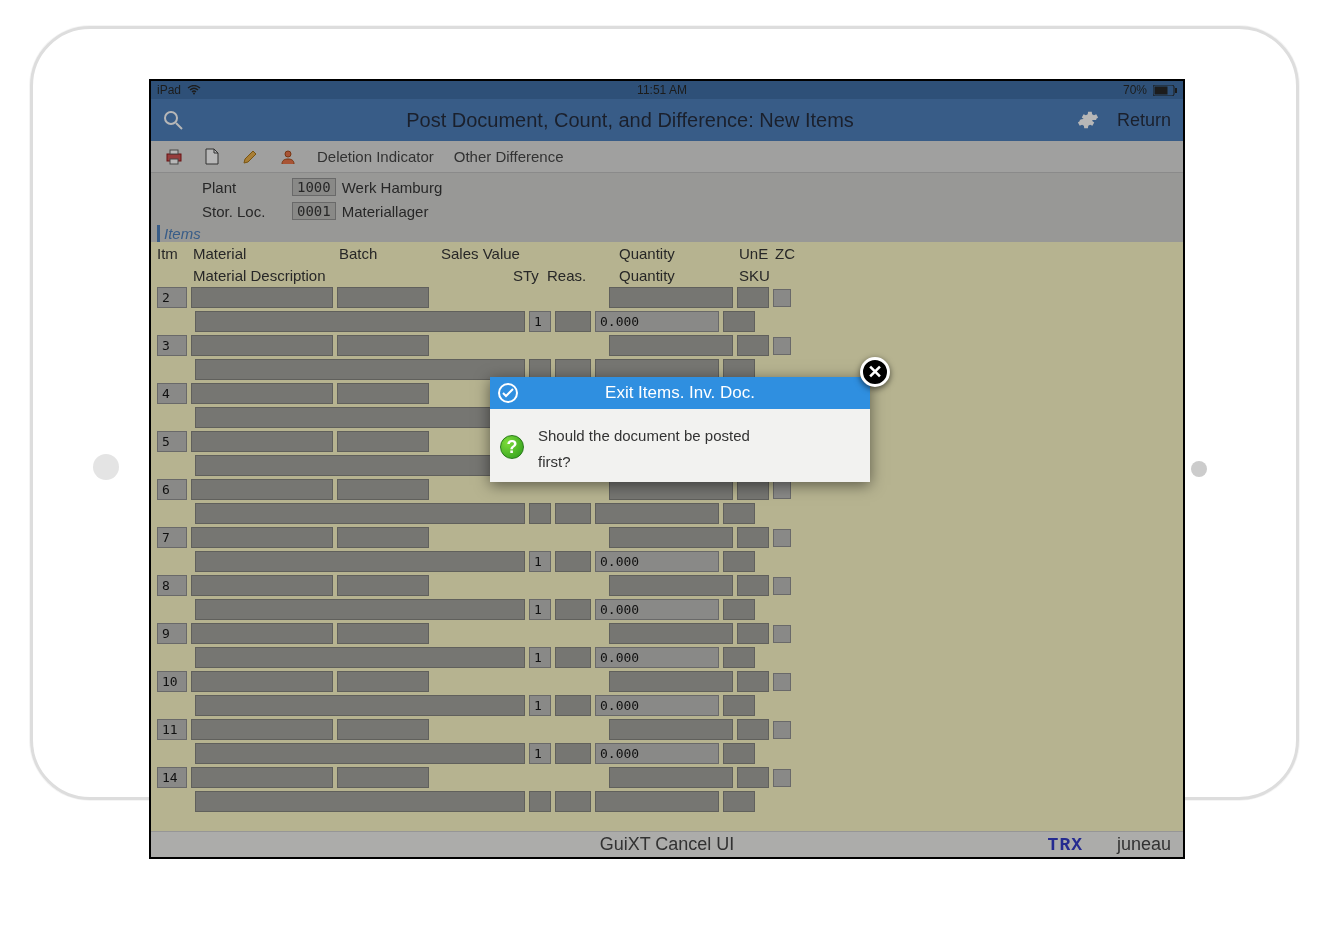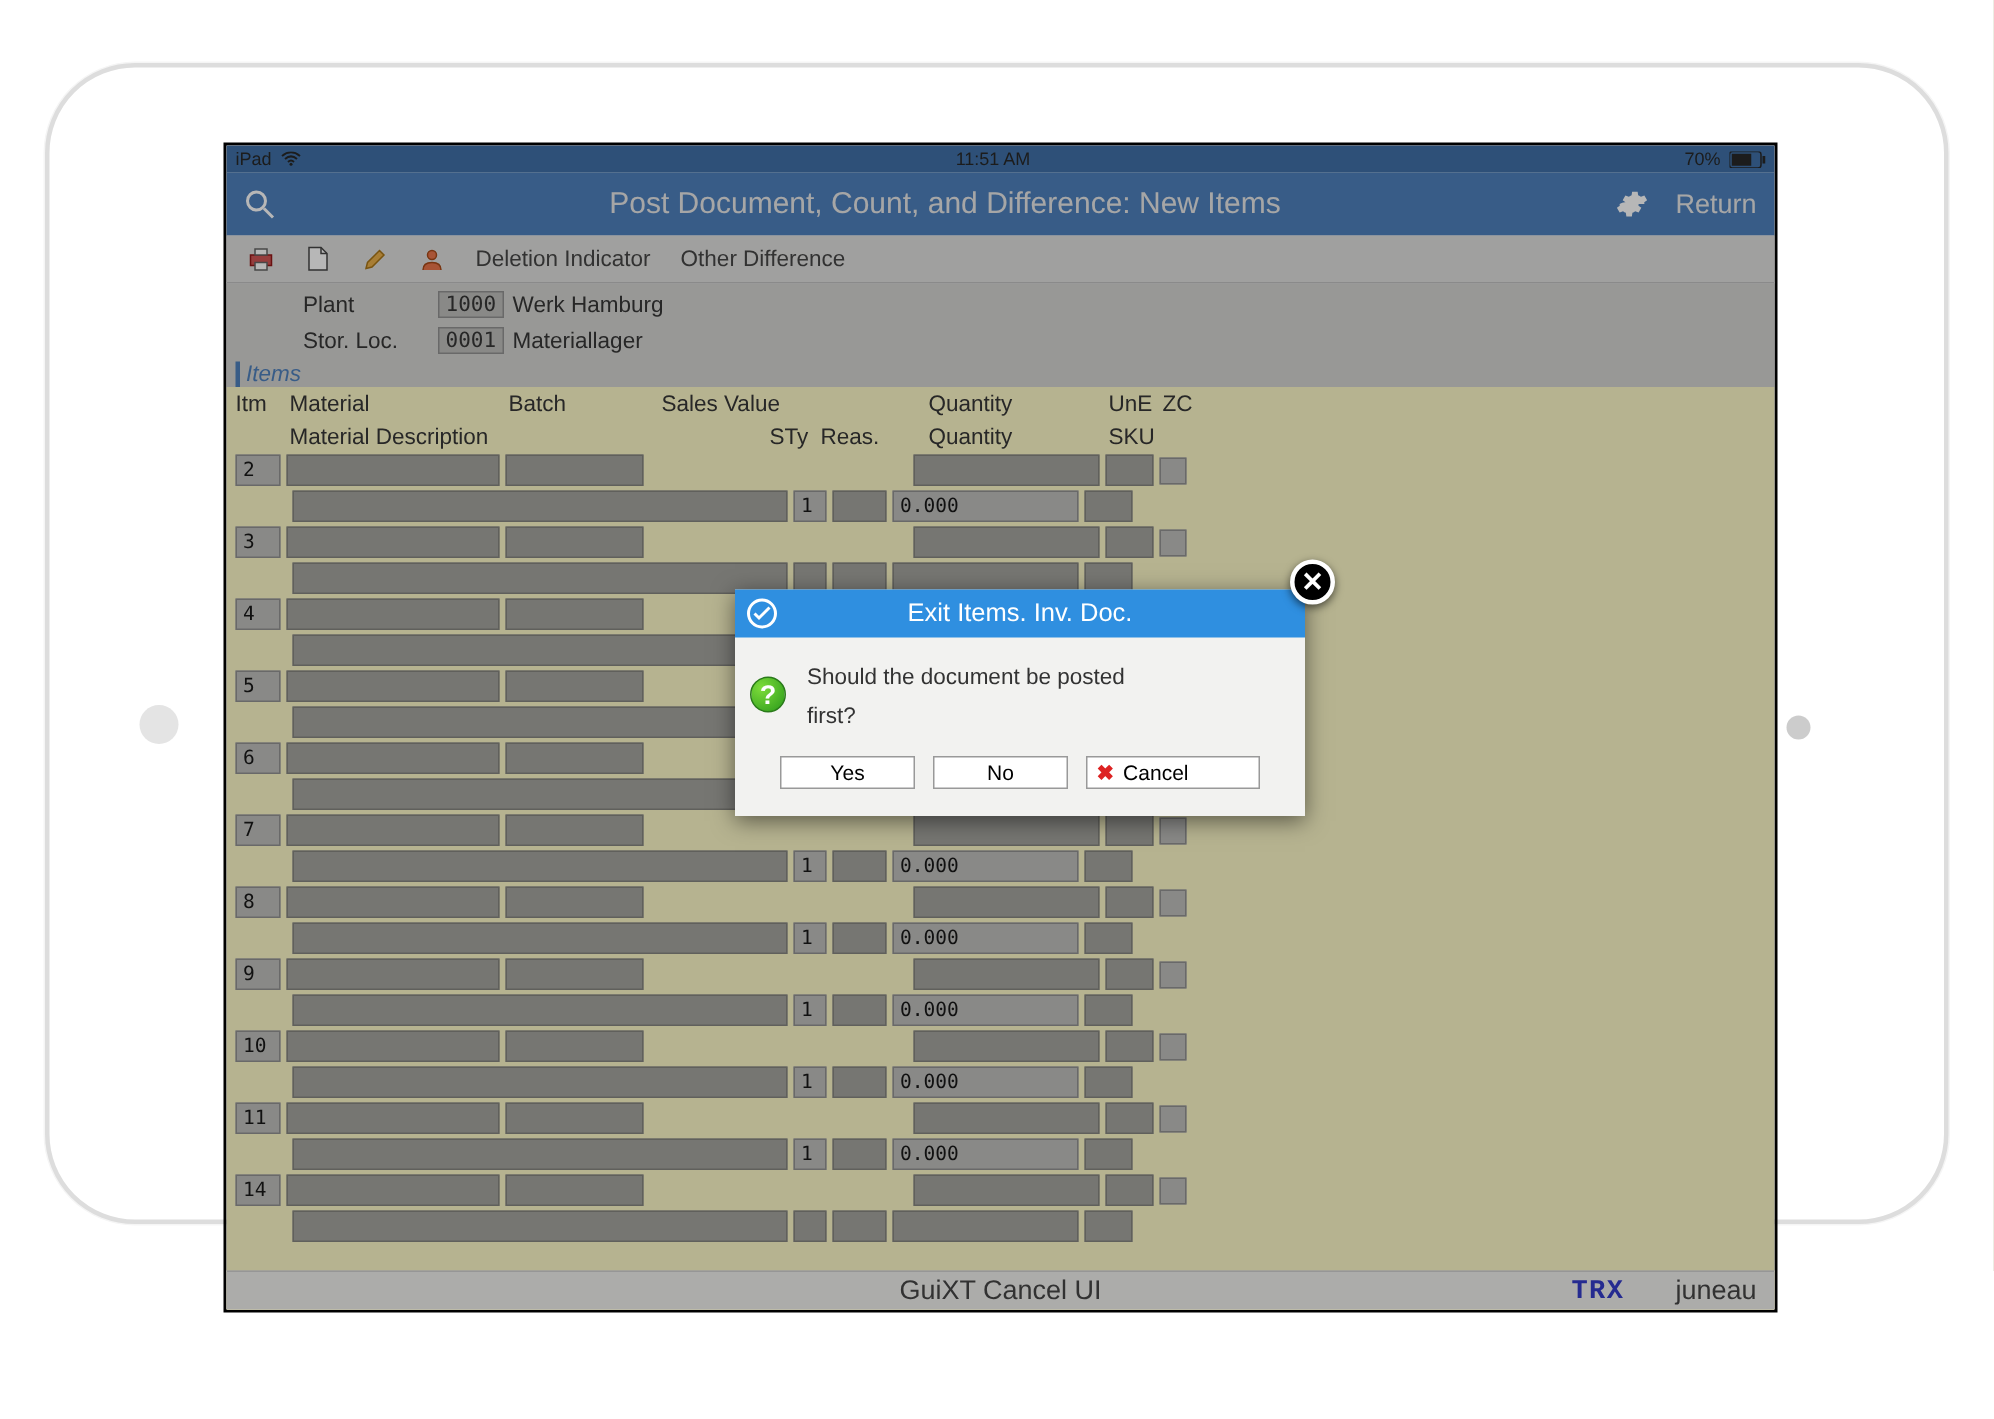--- a/index.html
+++ b/index.html
@@ -1,21 +1,21 @@
 <!DOCTYPE html>
 <html><head>
 <meta charset="utf-8">
 <style>
   * { box-sizing: border-box; margin: 0; padding: 0; }
   html, body { width: 1329px; height: 946px; background: #fff; font-family: Arial, Helvetica, sans-serif; }
 
   
   .ipad-frame {
     position: absolute;
-    left: 30px; top: 42px;
+    left: 30px; top: 26px;
     width: 1269px; height: 774px;
     border: 3px solid #ddd;
     border-radius: 60px;
     background: #fff;
     box-shadow: 0 0 0 1px #f5f5f5;
   }
   .camera-dot {
     position: absolute;
     left: 60px; top: 425px;
     width: 26px; height: 26px;
@@ -45,21 +45,21 @@
     font-size: 12px;
     display: flex; align-items: center; justify-content: space-between;
     padding: 0 6px;
   }
   .statusbar .left, .statusbar .right { display: flex; gap: 6px; align-items: center; }
 
   
   .navbar {
     height: 42px;
     background: #3d74b6;
-    color: #e5e5e5;
+    color: #0f172a;
     display: flex; align-items: center; justify-content: flex-end;
     padding: 0 12px;
     font-size: 20px;
   }
   .navbar .center { flex: 1; text-align: center; font-weight: 500; }
   .navbar .right { display: flex; gap: 18px; align-items: center; font-size: 18px; }
 
   
   .toolbar {
     height: 32px;
@@ -503,24 +503,16 @@
         <span>Exit Items. Inv. Doc.</span>
       </div>
       <div class="dlg-close">✕</div>
       <div class="dlg-body">
         <div class="q-icon">?</div>
         <div>
           <span>Should the document be posted</span><br>
           <span>first?</span>
         </div>
       </div>
-      <div class="dlg-btns">
-        <div class="dlg-btn">Yes</div>
-        <div class="dlg-btn">No</div>
-        <div class="dlg-btn cancel">
-          <span class="red-x">✖</span>
-          <span>Cancel</span>
-        </div>
-      </div>
     </div>
 
   </div>
 </div>
 
 </body></html>

